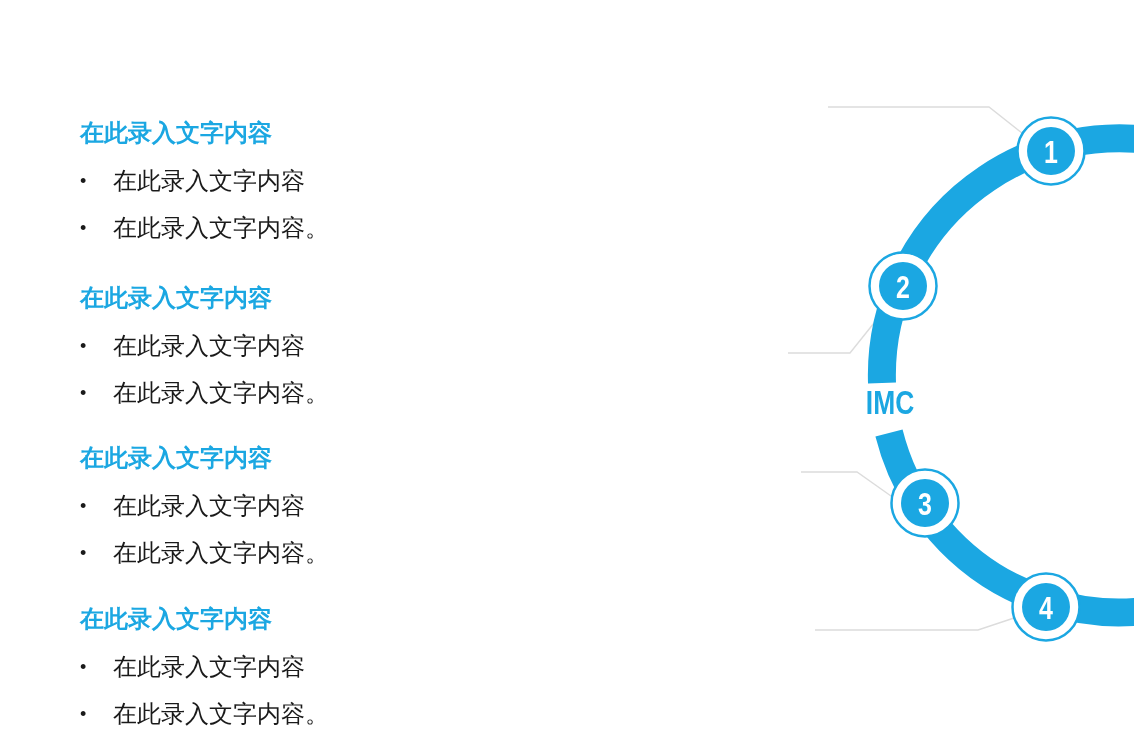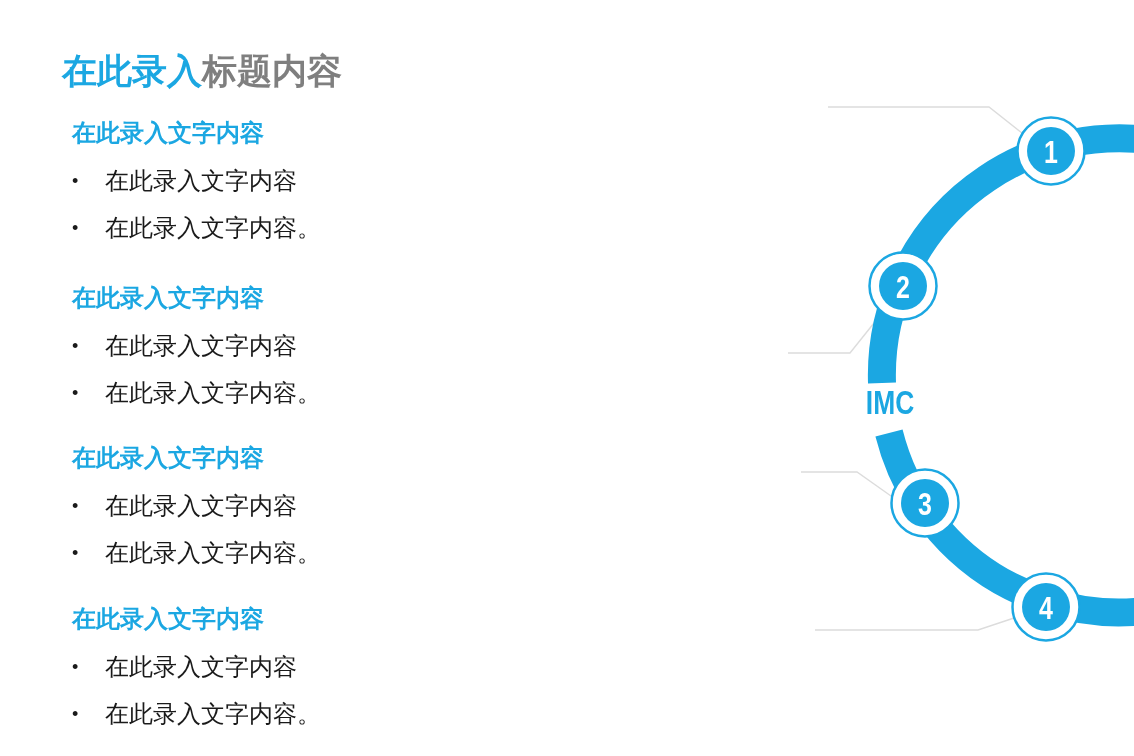--- a/index.html
+++ b/index.html
@@ -12,21 +12,21 @@
   }
   
   .page-title{
     position:absolute;left:62px;top:50px;
     font-size:35px;font-weight:bold;line-height:42px;
     letter-spacing:0px;white-space:nowrap;
   }
   .page-title .hl{color:#1BA7E2;}
   .page-title .rest{color:#7F7F7F;}
 
-  .section{position:absolute;left:72px;width:420px;}
+  .section{position:absolute;left:80px;width:420px;}
   .section-1{top:120px;}
   .section-2{top:285px;}
   .section-3{top:445px;}
   .section-4{top:606px;}
 
   .section h3{
     margin:0;padding:0;
     font-size:24px;font-weight:bold;color:#1BA7E2;
     line-height:26px;white-space:nowrap;
   }
@@ -55,23 +55,20 @@
   .center-label{
     fill:#1BA7E2;font-family:"Liberation Sans","DejaVu Sans",sans-serif;
     font-size:33px;font-weight:bold;text-anchor:middle;
   }
 </style>
 </head>
 <body>
 
 <div class="slide">
 
-  <div class="page-title">
-    <span class="hl">在此录入</span><span class="rest">标题内容</span>
-  </div>
 
   <div class="section section-1">
     <h3>在此录入文字内容</h3>
     <ul class="bullets">
       <li class="bullet">
           <span class="dot">•</span>
           <span>在此录入文字内容</span>
         </li>
       <li class="bullet">
           <span class="dot">•</span>

